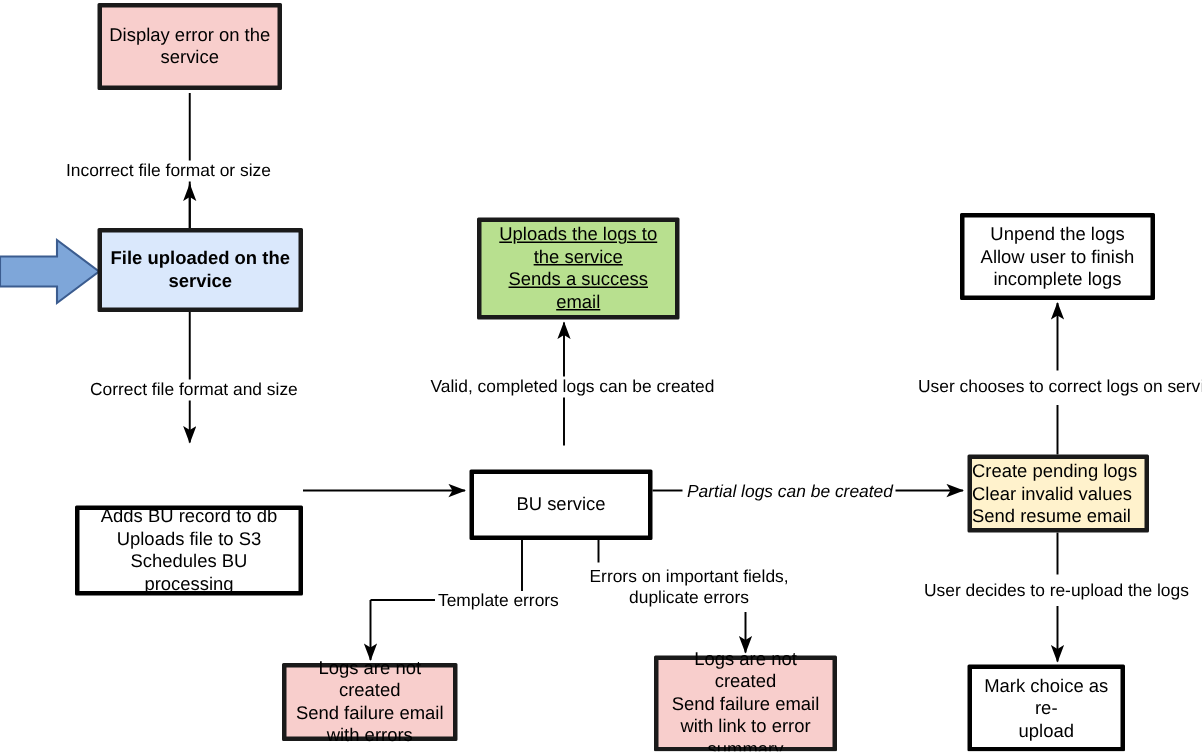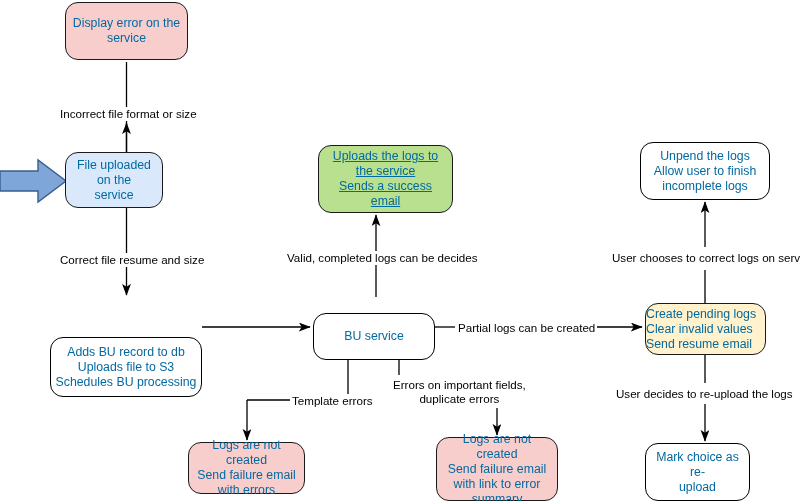--- a/index.html
+++ b/index.html
@@ -19,29 +19,29 @@
     position: absolute;
     left: 0;
     top: 0;
     width: 801px;
     height: 501px;
     pointer-events: none;
   }
   .node {
     position: absolute;
     box-sizing: border-box;
-    border: 1px solid #0ea5e9;
-    border-radius: 13px;
+    border: 3px solid #0ea5e9;
+    border-radius: 1px;
     display: flex;
     align-items: center;
     justify-content: center;
     text-align: center;
     font-size: 12.3px;
     line-height: 15px;
-    color: #0369a1;
+    color: #000000;
     background: #ffffff;
     white-space: pre-line;
     padding: 2px 4px;
   }
   .node.pink   { background: #f8cecc; border-color: #1a1a1a; }
   .node.blue   { background: #dae8fc; border-color: #1a1a1a; }
   .node.green  { background: #b8e08f; border-color: #1a1a1a; }
   .node.yellow { background: #fff2cc; border-color: #1a1a1a; }
   .node.plain  { background: #ffffff; border-color: #000000; }
   .node.leftal { justify-content: flex-start; text-align: left; padding-left: 0; }
@@ -103,21 +103,21 @@
     </g>
   </svg>
 
   <svg class="big-arrow" style="left:0px; top:158px; width:68px; height:46px;" viewBox="0 0 68 46">
     <path d="M0,13 L38,13 L38,2 L66,23 L38,44 L38,33 L0,33 Z" fill="#7ea6d9" stroke="#3b5c8f" stroke-width="1.4" stroke-linejoin="miter"></path>
   </svg>
 
   <div class="node pink" style="left:65px; top:2px; width:123px; height:58px;">Display error on the
 service</div>
 
-  <div class="node blue" style="left:65px; top:152px; width:98px; height:56px;">File uploaded on the
+  <div class="node blue" style="left:65px; top:152px; width:137px; height:56px;font-weight:bold;">File uploaded on the
 service</div>
 
   <div class="node plain" style="left:50px; top:297px; width:152px; height:60px;margin-top:40px;">Adds BU record to db
 Uploads file to S3
 Schedules BU processing</div>
 
   <div class="node plain" style="left:313px; top:297px; width:122px; height:47px;margin-top:16px;">BU service</div>
 
   <div class="node green" style="left:318px; top:145px; width:135px; height:68px;text-decoration:underline;">Uploads the logs to
 the service
@@ -137,29 +137,29 @@
 with errors</div>
 
   <div class="node pink" style="left:436px; top:437px; width:122px; height:64px;">Logs are not created
 Send failure email
 with link to error
 summary</div>
 
   <div class="node plain" style="left:645px; top:443px; width:105px; height:58px;">Mark choice as re-
 upload</div>
 
-  <div class="edge-label nowrap" style="left:58px; top:107px;">Incorrect file format or size</div>
+  <div class="edge-label nowrap" style="left:42px; top:107px;">Incorrect file format or size</div>
 
-  <div class="edge-label nowrap" style="left:58px; top:253px;">Correct file resume and size</div>
+  <div class="edge-label nowrap" style="left:58px; top:253px;">Correct file format and size</div>
 
-  <div class="edge-label nowrap" style="left:285px; top:251px;">Valid, completed logs can be decides</div>
+  <div class="edge-label nowrap" style="left:285px; top:251px;">Valid, completed logs can be created</div>
 
   <div class="edge-label nowrap" style="left:610px; top:251px;">User chooses to correct logs on service</div>
 
-  <div class="edge-label nowrap" style="left:456px; top:321px;">Partial logs can be created</div>
+  <div class="edge-label nowrap" style="left:456px; top:321px;font-style:italic;">Partial logs can be created</div>
 
   <div class="edge-label nowrap" style="left:290px; top:394px;">Template errors</div>
 
   <div class="edge-label nowrap" style="left:614px; top:387px;">User decides to re-upload the logs</div>
 
   <div class="edge-label" style="left:391px; top:378px;">Errors on important fields,
 duplicate errors</div>
 
 </div>
 

